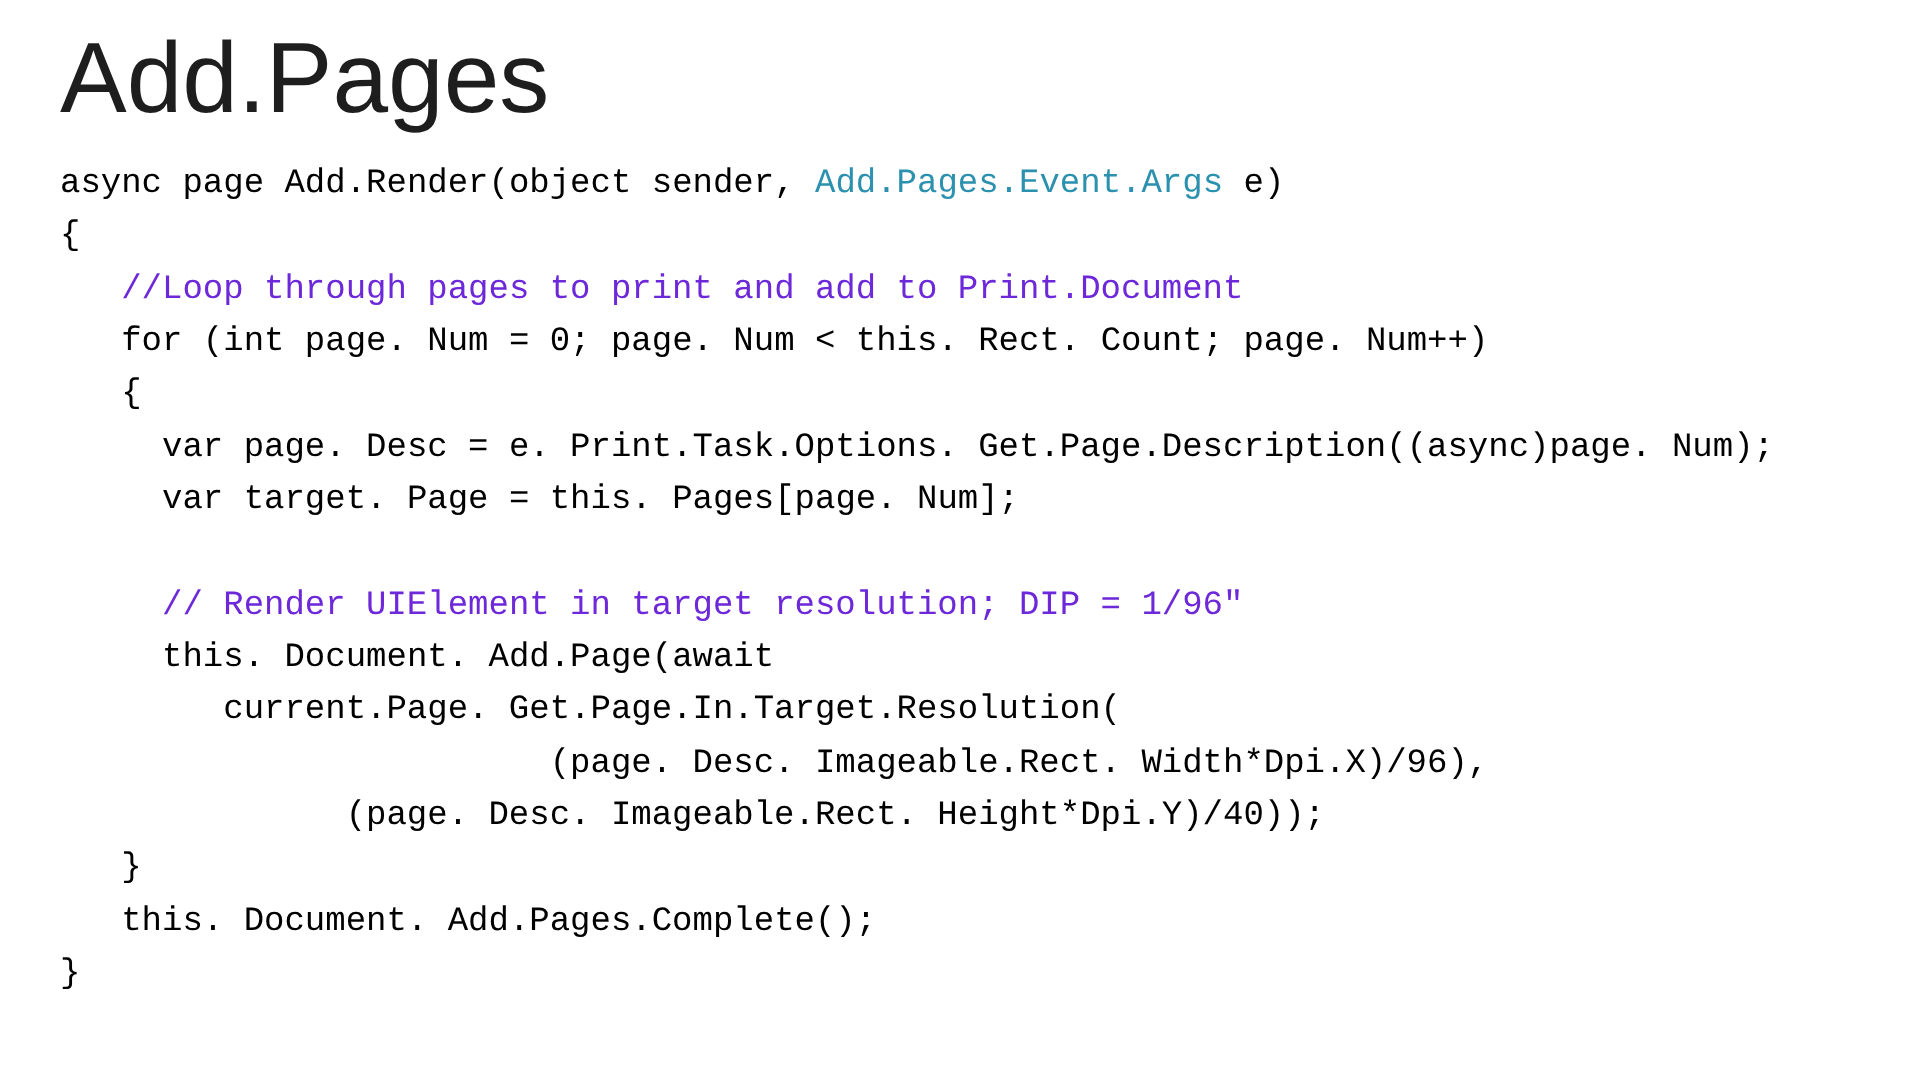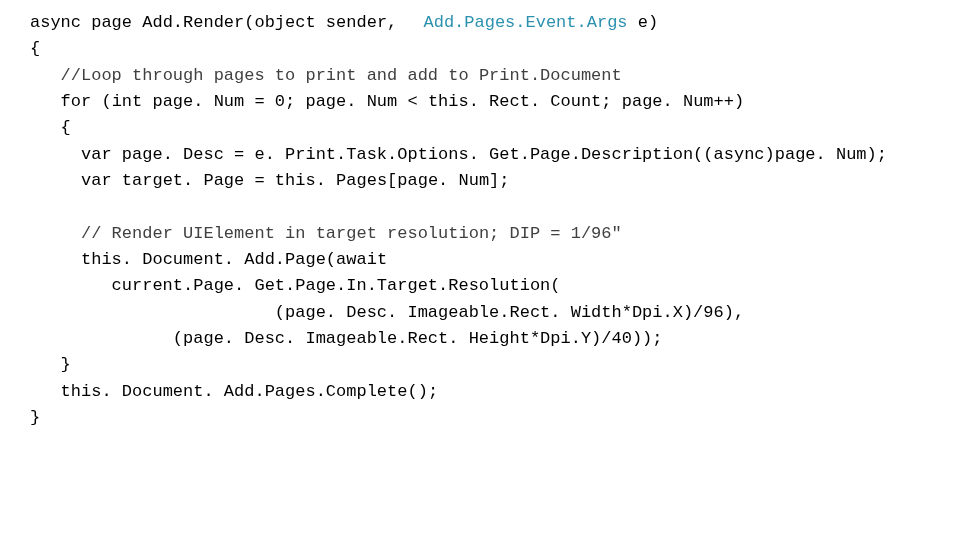--- a/index.html
+++ b/index.html
@@ -24,27 +24,28 @@
   }
   pre.code {
     margin: 0;
     font-family: Consolas, "Courier New", monospace;
     font-size: 17px;
     line-height: 1.55;
     white-space: pre;
     color: #000;
   }
   .kw   { color: #000000; }
-  .type { color: #2b91af; margin-left: 16px; }
-  .cm   { color: #404040; }
+  .type { color: #2b91af; }
+  .cm   { color: #6d28d9; }
 </style>
 </head>
 <body>
 
 <div class="slide">
+  <h1 class="title">Add.Pages</h1>
 
   <pre class="code"><span><span class="kw">async</span><span> </span><span class="kw">page</span><span> Add.Render(</span><span class="kw">object</span><span> sender, </span><span class="type">Add.Pages.Event.Args</span><span> e)</span></span>
 <span>{</span>
 <span><span>   </span><span class="cm">//Loop through pages to print and add to Print.Document</span></span>
 <span><span>   </span><span class="kw">for</span><span> (</span><span class="kw">int</span><span> page. Num = 0; page. Num &lt; </span><span class="kw">this</span><span>. Rect. Count; page. Num++)</span></span>
 <span>   {</span>
 <span><span>     </span><span class="kw">var</span><span> page. Desc = e. Print.Task.Options. Get.Page.Description((</span><span class="kw">async</span><span>)page. Num);</span></span>
 <span><span>     </span><span class="kw">var</span><span> target. Page = </span><span class="kw">this</span><span>. Pages[page. Num];</span></span>
 <span></span>
 <span><span>     </span><span class="cm">// Render UIElement in target resolution; DIP = 1/96"</span></span>

